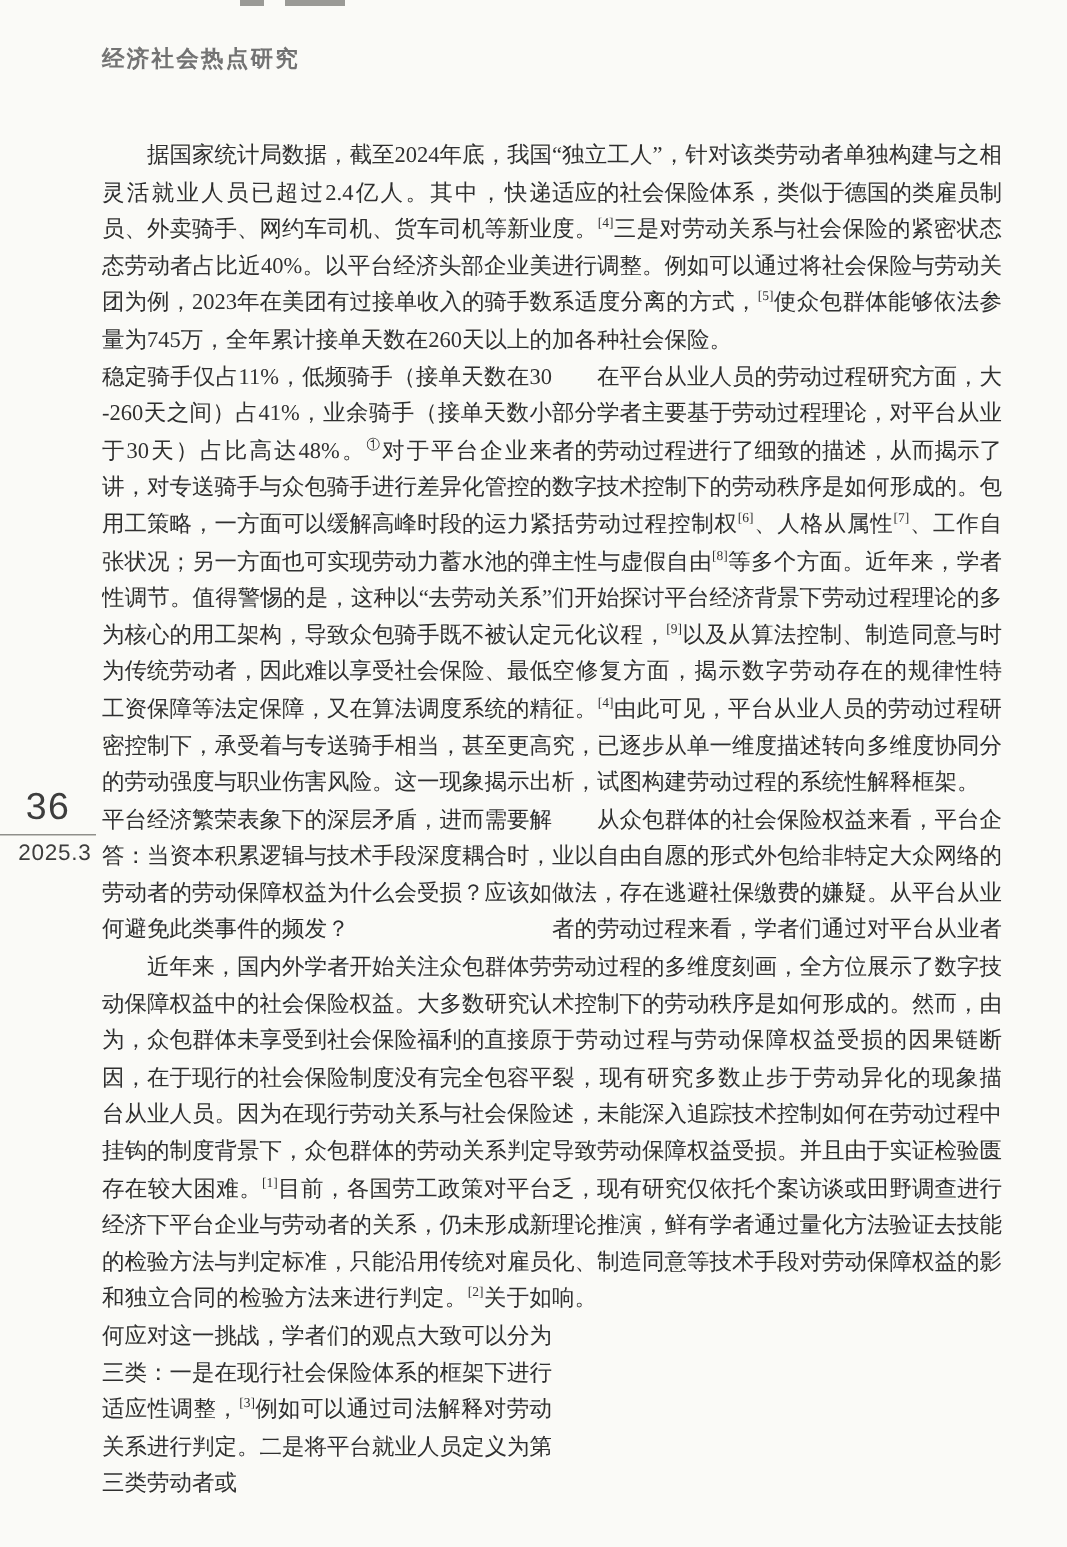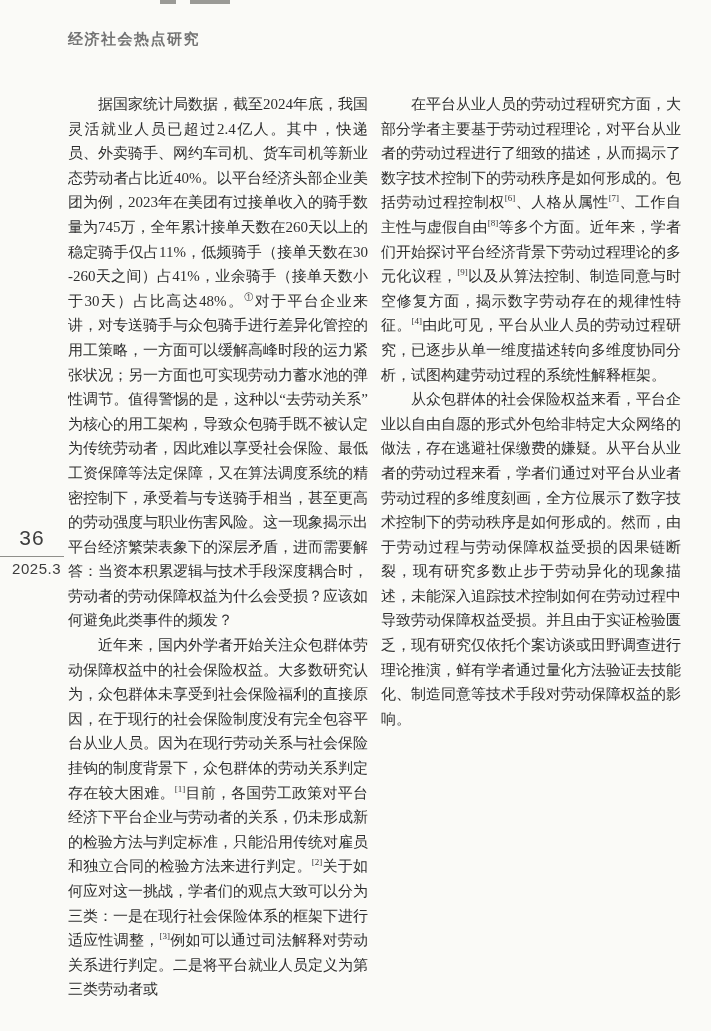--- a/index.html
+++ b/index.html
@@ -27,38 +27,38 @@
     font-weight: bold;
     font-size: 15px;
     letter-spacing: 1.5px;
     color: #737373;
   }
   .pageno-block {
     position: absolute; left: 0; top: 524px; width: 64px;
   }
   .pageno {
     font-family: "Liberation Sans", "DejaVu Sans", sans-serif;
-    font-size: 21px; color: #3d3d3d;
+    font-size: 25px; color: #3d3d3d;
     text-align: center; line-height: 28px;
     letter-spacing: 1px;
   }
   .pageno-rule {
     border: none; border-top: 1.5px solid #8f8f8b;
     margin: 4px 0 3px 0; width: 64px;
   }
   .issue {
     font-family: "Liberation Sans", "DejaVu Sans", sans-serif;
     font-size: 15px; color: #3d3d3d;
     text-align: right; padding-right: 3px;
     letter-spacing: 0.5px;
   }
   .columns {
     position: absolute; left: 68px; top: 92px;
     width: 614px; height: 934px;
-    display: flex; gap: 13px;
+    display: flex; 
     overflow: hidden;
   }
   .col {
     width: 300px; height: 100%;
     overflow: hidden;
   }
   .para {
     margin: 0;
     font-size: 15px;
     line-height: 24.6px;
@@ -90,16 +90,17 @@
   <hr class="pageno-rule">
   <div class="issue">2025.3</div>
 </aside>
 
 <main class="columns">
   <div class="col" id="col-left">
       <p class="para">据国家统计局数据，截至2024年底，我国灵活就业人员已超过2.4亿人。其中，快递员、外卖骑手、网约车司机、货车司机等新业态劳动者占比近40%。以平台经济头部企业美团为例，2023年在美团有过接单收入的骑手数量为745万，全年累计接单天数在260天以上的稳定骑手仅占11%，低频骑手（接单天数在30-260天之间）占41%，业余骑手（接单天数小于30天）占比高达48%。<sup>①</sup>对于平台企业来讲，对专送骑手与众包骑手进行差异化管控的用工策略，一方面可以缓解高峰时段的运力紧张状况；另一方面也可实现劳动力蓄水池的弹性调节。值得警惕的是，这种以“去劳动关系”为核心的用工架构，导致众包骑手既不被认定为传统劳动者，因此难以享受社会保险、最低工资保障等法定保障，又在算法调度系统的精密控制下，承受着与专送骑手相当，甚至更高的劳动强度与职业伤害风险。这一现象揭示出平台经济繁荣表象下的深层矛盾，进而需要解答：当资本积累逻辑与技术手段深度耦合时，劳动者的劳动保障权益为什么会受损？应该如何避免此类事件的频发？</p>
       <p class="para">近年来，国内外学者开始关注众包群体劳动保障权益中的社会保险权益。大多数研究认为，众包群体未享受到社会保险福利的直接原因，在于现行的社会保险制度没有完全包容平台从业人员。因为在现行劳动关系与社会保险挂钩的制度背景下，众包群体的劳动关系判定存在较大困难。<sup>[1]</sup>目前，各国劳工政策对平台经济下平台企业与劳动者的关系，仍未形成新的检验方法与判定标准，只能沿用传统对雇员和独立合同的检验方法来进行判定。<sup>[2]</sup>关于如何应对这一挑战，学者们的观点大致可以分为三类：一是在现行社会保险体系的框架下进行适应性调整，<sup>[3]</sup>例如可以通过司法解释对劳动关系进行判定。二是将平台就业人员定义为第三类劳动者或</p>
     </div>
   <div class="col" id="col-right">
+      <p class="para no-indent">“独立工人”，针对该类劳动者单独构建与之相适应的社会保险体系，类似于德国的类雇员制度。<sup>[4]</sup>三是对劳动关系与社会保险的紧密状态进行调整。例如可以通过将社会保险与劳动关系适度分离的方式，<sup>[5]</sup>使众包群体能够依法参加各种社会保险。</p>
       <p class="para">在平台从业人员的劳动过程研究方面，大部分学者主要基于劳动过程理论，对平台从业者的劳动过程进行了细致的描述，从而揭示了数字技术控制下的劳动秩序是如何形成的。包括劳动过程控制权<sup>[6]</sup>、人格从属性<sup>[7]</sup>、工作自主性与虚假自由<sup>[8]</sup>等多个方面。近年来，学者们开始探讨平台经济背景下劳动过程理论的多元化议程，<sup>[9]</sup>以及从算法控制、制造同意与时空修复方面，揭示数字劳动存在的规律性特征。<sup>[4]</sup>由此可见，平台从业人员的劳动过程研究，已逐步从单一维度描述转向多维度协同分析，试图构建劳动过程的系统性解释框架。</p>
       <p class="para">从众包群体的社会保险权益来看，平台企业以自由自愿的形式外包给非特定大众网络的做法，存在逃避社保缴费的嫌疑。从平台从业者的劳动过程来看，学者们通过对平台从业者劳动过程的多维度刻画，全方位展示了数字技术控制下的劳动秩序是如何形成的。然而，由于劳动过程与劳动保障权益受损的因果链断裂，现有研究多数止步于劳动异化的现象描述，未能深入追踪技术控制如何在劳动过程中导致劳动保障权益受损。并且由于实证检验匮乏，现有研究仅依托个案访谈或田野调查进行理论推演，鲜有学者通过量化方法验证去技能化、制造同意等技术手段对劳动保障权益的影响。</p>
     </div>
 </main>
 
 </body></html>

